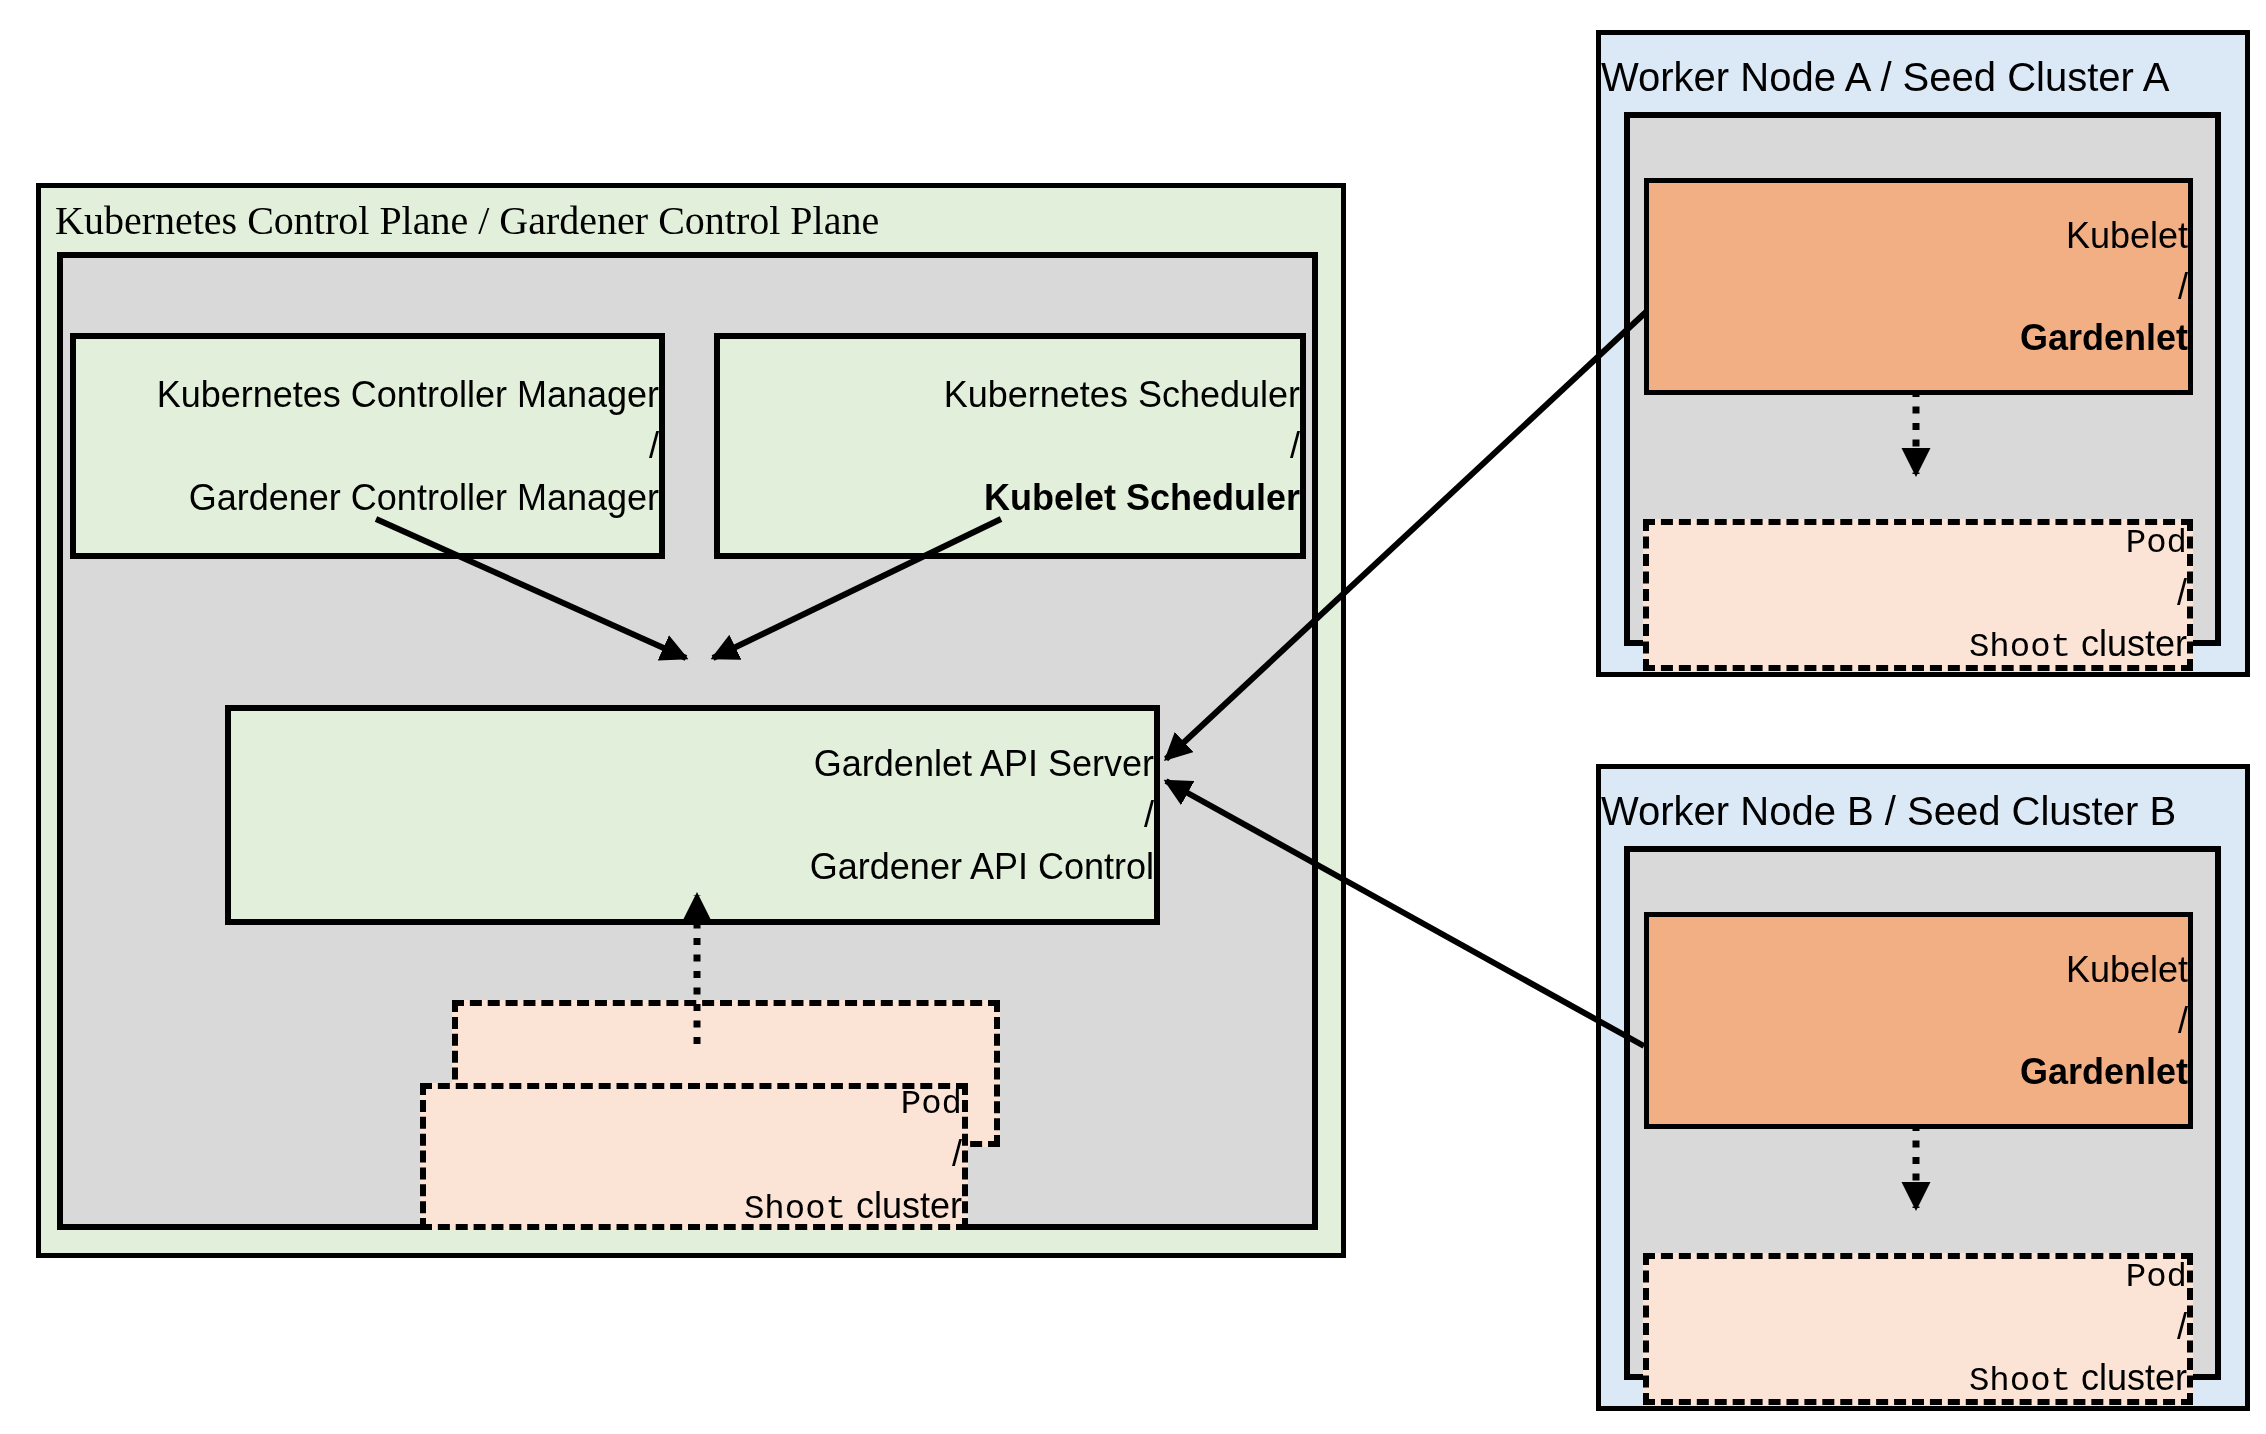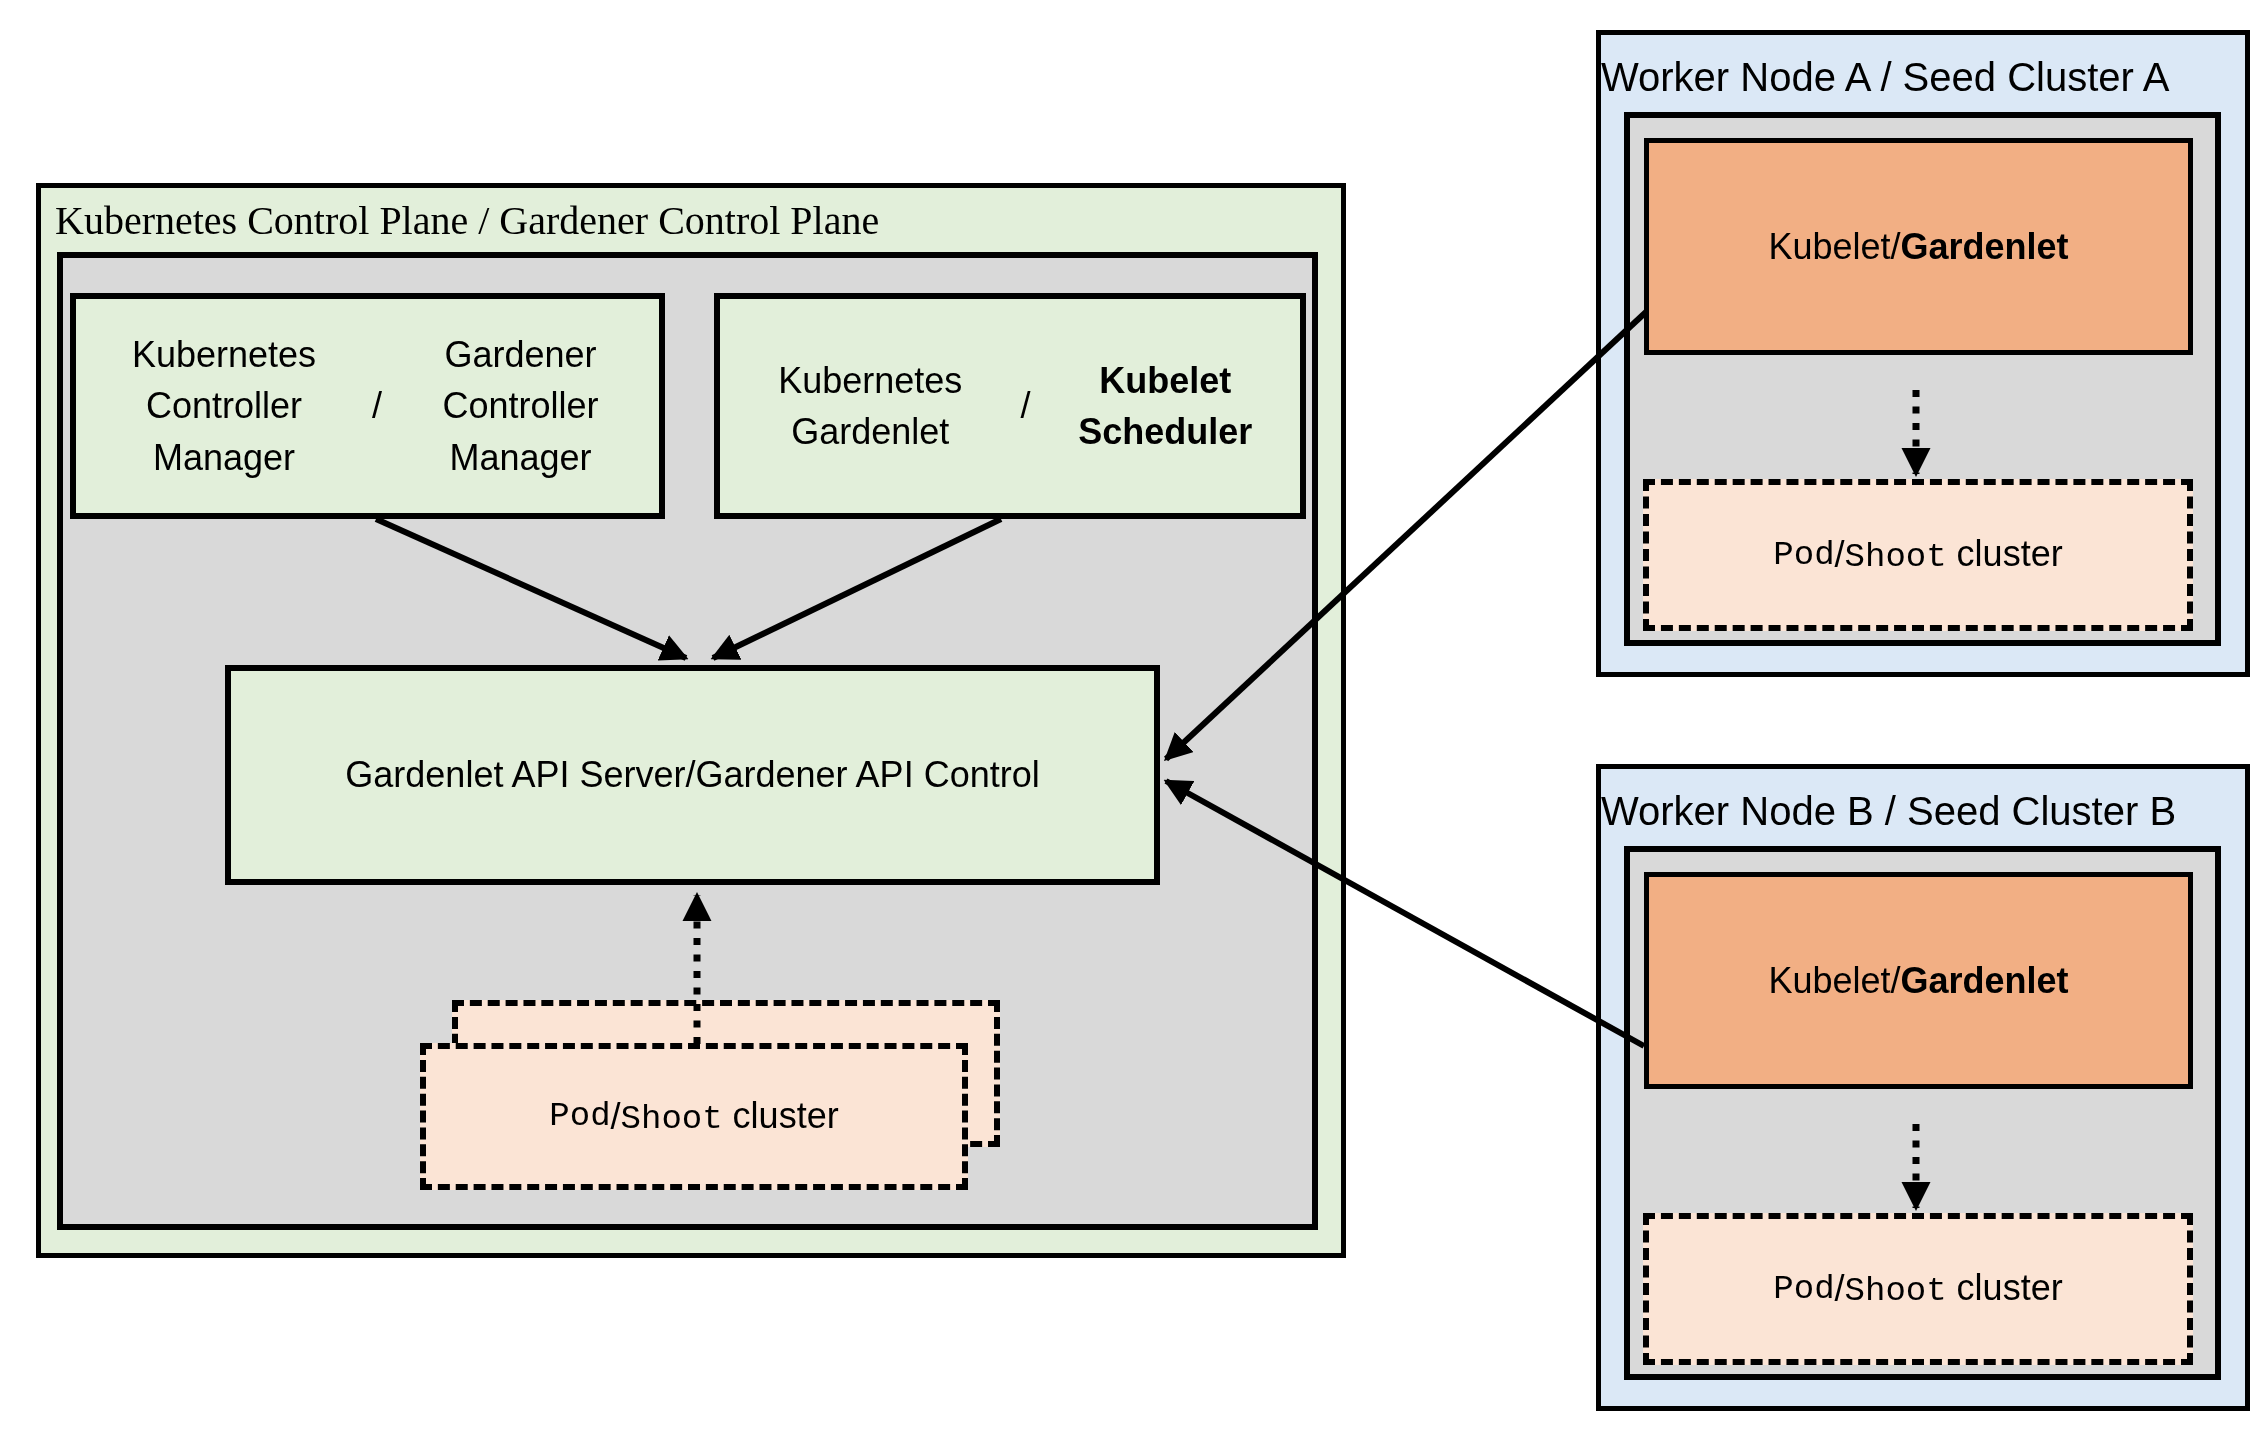--- a/index.html
+++ b/index.html
@@ -10,22 +10,22 @@
     font-family:"Liberation Sans", sans-serif;
     color:#000;
     overflow:hidden;
   }
   .abs{position:absolute;box-sizing:border-box;}
   
   .region-green{background:#e2efda;border:5px solid #000;}
   .region-blue{background:#dbe8f6;border:5px solid #000;}
   .region-gray{background:#d9d9d9;border:6px solid #000;}
   
-  .node{display:flex;flex-direction:row;align-items:center;justify-content:center;
-        text-align:center;font-size:36px;line-height:1.42;}
+  .node{display:flex;flex-direction:column;align-items:flex-end;justify-content:center;
+        text-align:center;font-size:36px;line-height:1.42;margin-top:40px;}
   .node-green{background:#e2efda;border:6px solid #000;}
   .node-orange{background:#f2af84;border:5px solid #000;}
   .node-dashed{background:#fbe4d5;border:6px dashed #000;}
   .bold{font-weight:700;}
   .mono{font-family:"Liberation Mono","DejaVu Sans Mono",monospace;font-size:34px;}
   .sans-part{margin-left:10px;font-family:"Liberation Sans",sans-serif;font-size:36px;}
   
   .cp-title{font-size:40px;line-height:62px;white-space:nowrap;font-family:Liberation Serif, serif;}
   .wn-title{font-size:40px;line-height:72px;text-align:left;white-space:nowrap;width:100%;}
   svg.overlay{position:absolute;left:0;top:0;pointer-events:none;}
@@ -41,21 +41,21 @@
 
   <div class="abs region-gray" style="left:57px;top:252px;width:1261px;height:978px;"></div>
 
   <div class="abs node node-green" style="left:70px;top:293px;width:595px;height:226px;">
     <div>Kubernetes Controller Manager</div>
     <div>/</div>
     <div>Gardener Controller Manager</div>
   </div>
 
   <div class="abs node node-green" style="left:714px;top:293px;width:592px;height:226px;">
-    <div>Kubernetes Gardenlet</div>
+    <div>Kubernetes Scheduler</div>
     <div>/</div>
     <div class="bold">Kubelet Scheduler</div>
   </div>
 
   <div class="abs node node-green" style="left:225px;top:665px;width:935px;height:220px;">
     <div>Gardenlet API Server</div>
     <div>/</div>
     <div>Gardener API Control</div>
   </div>
 

